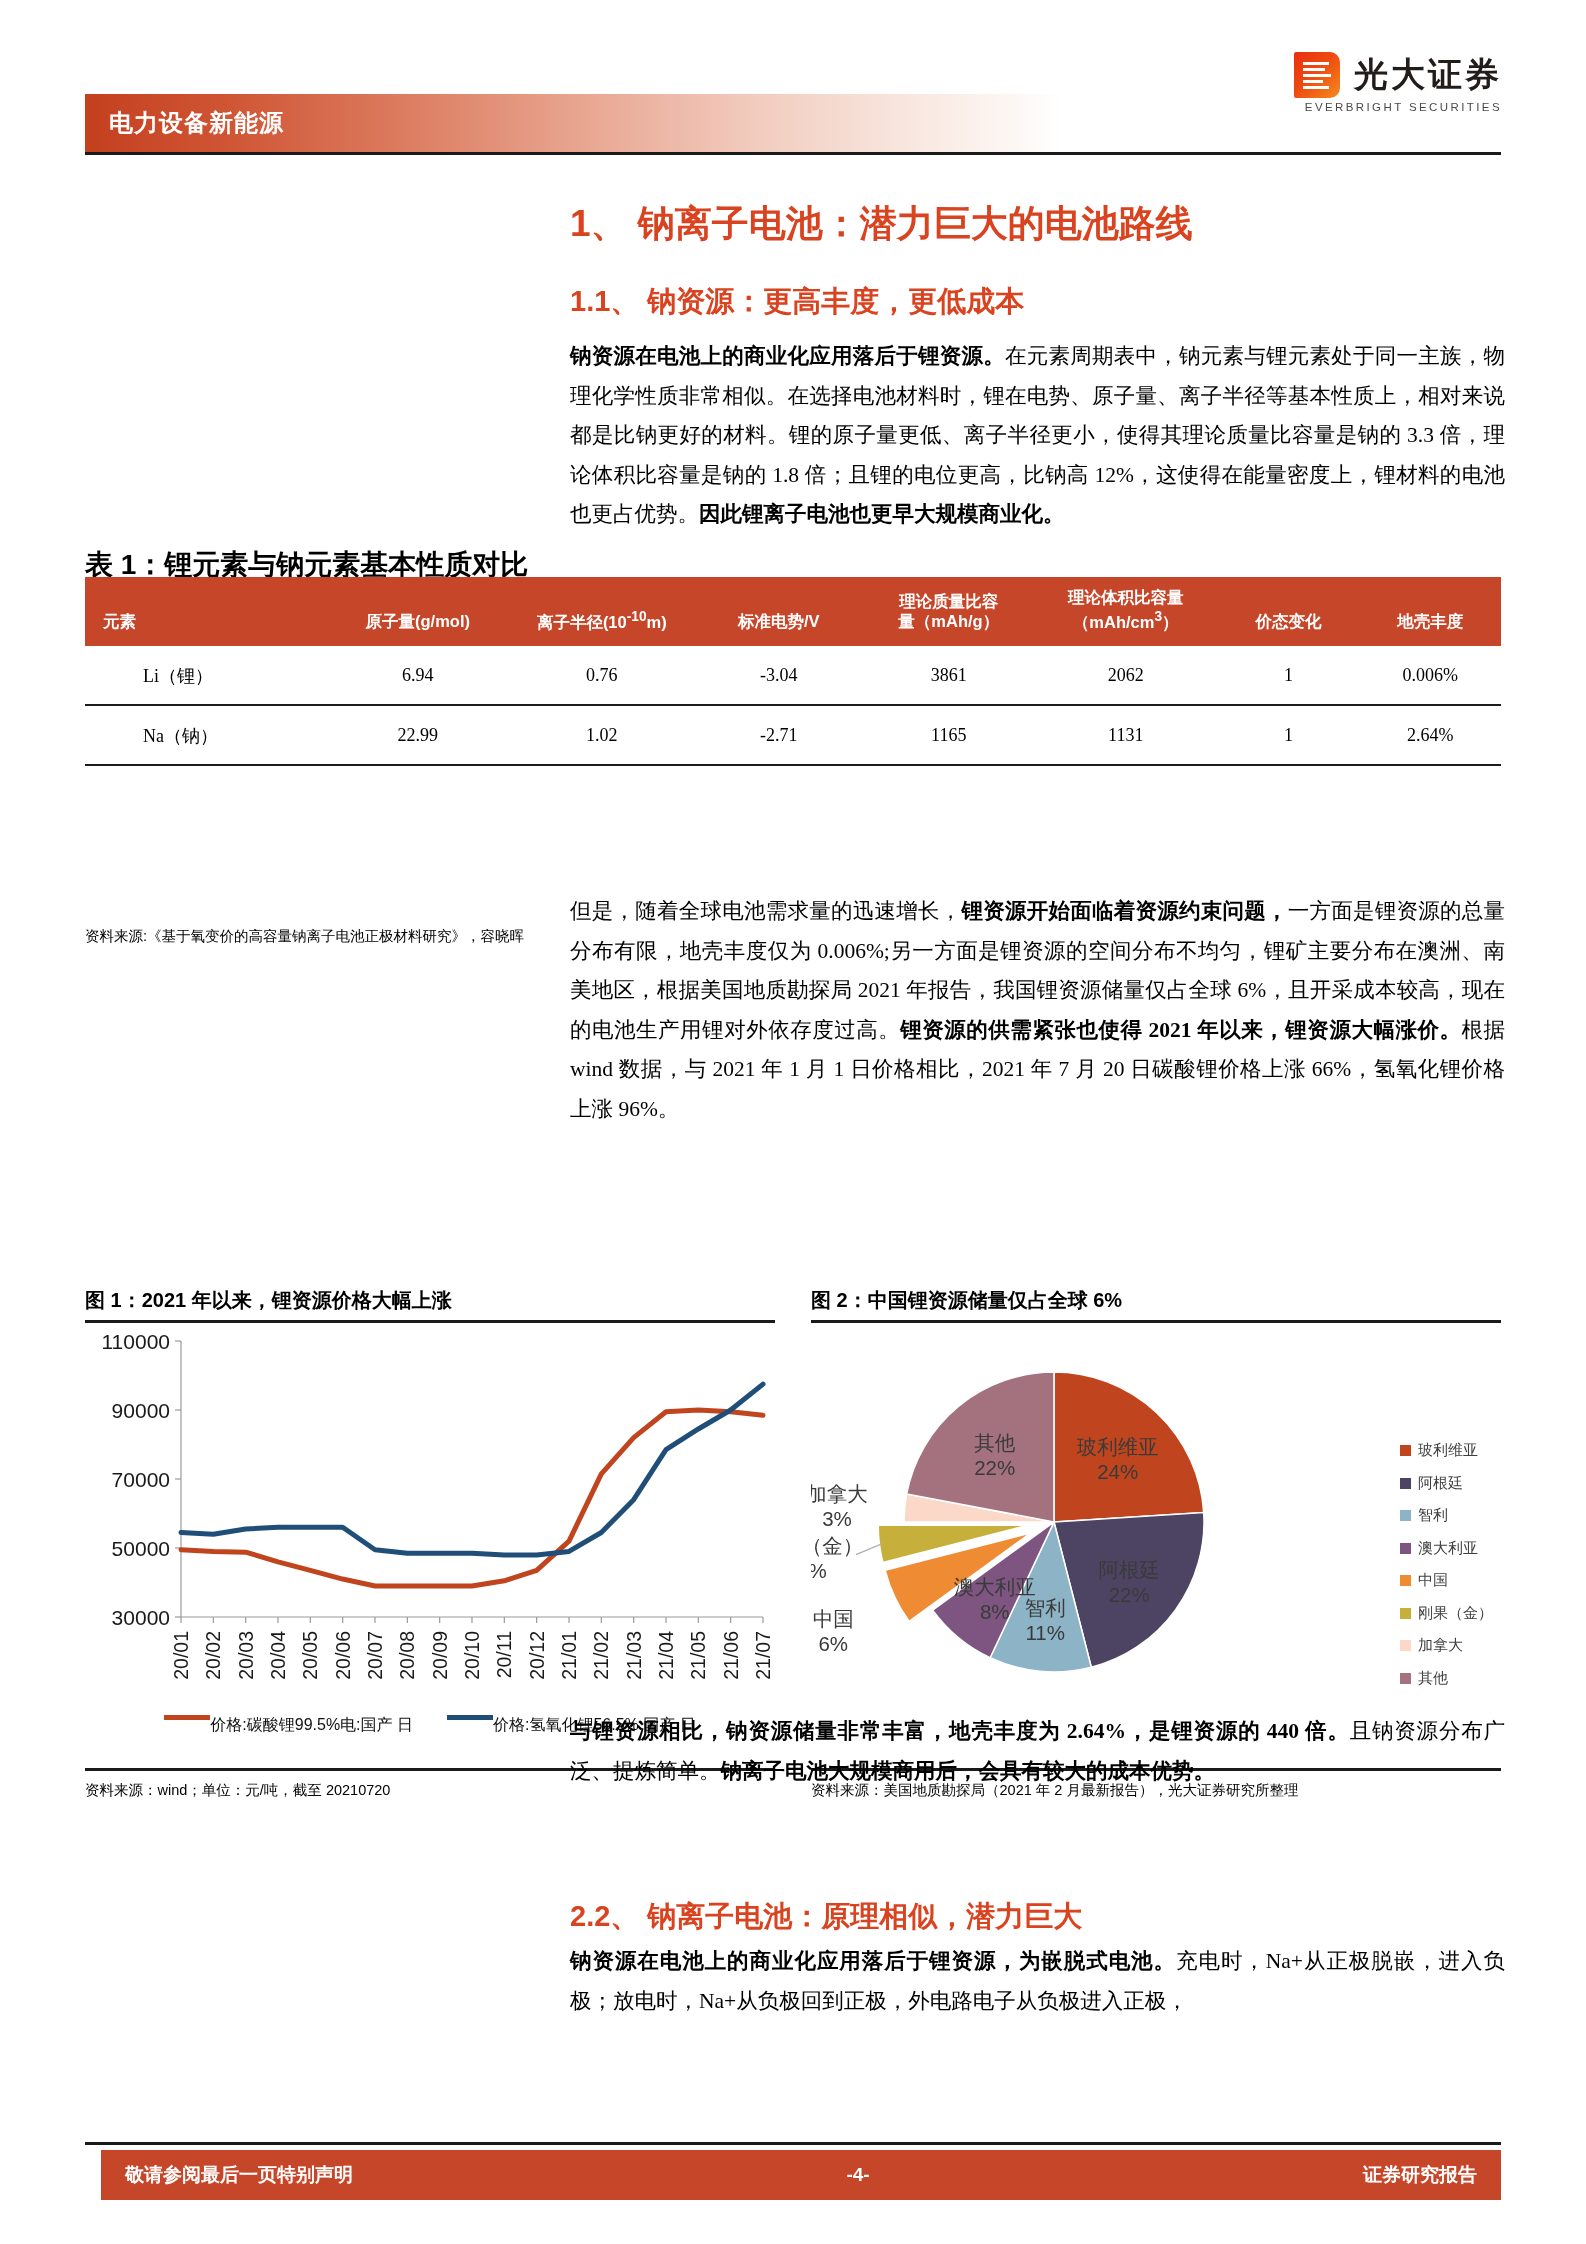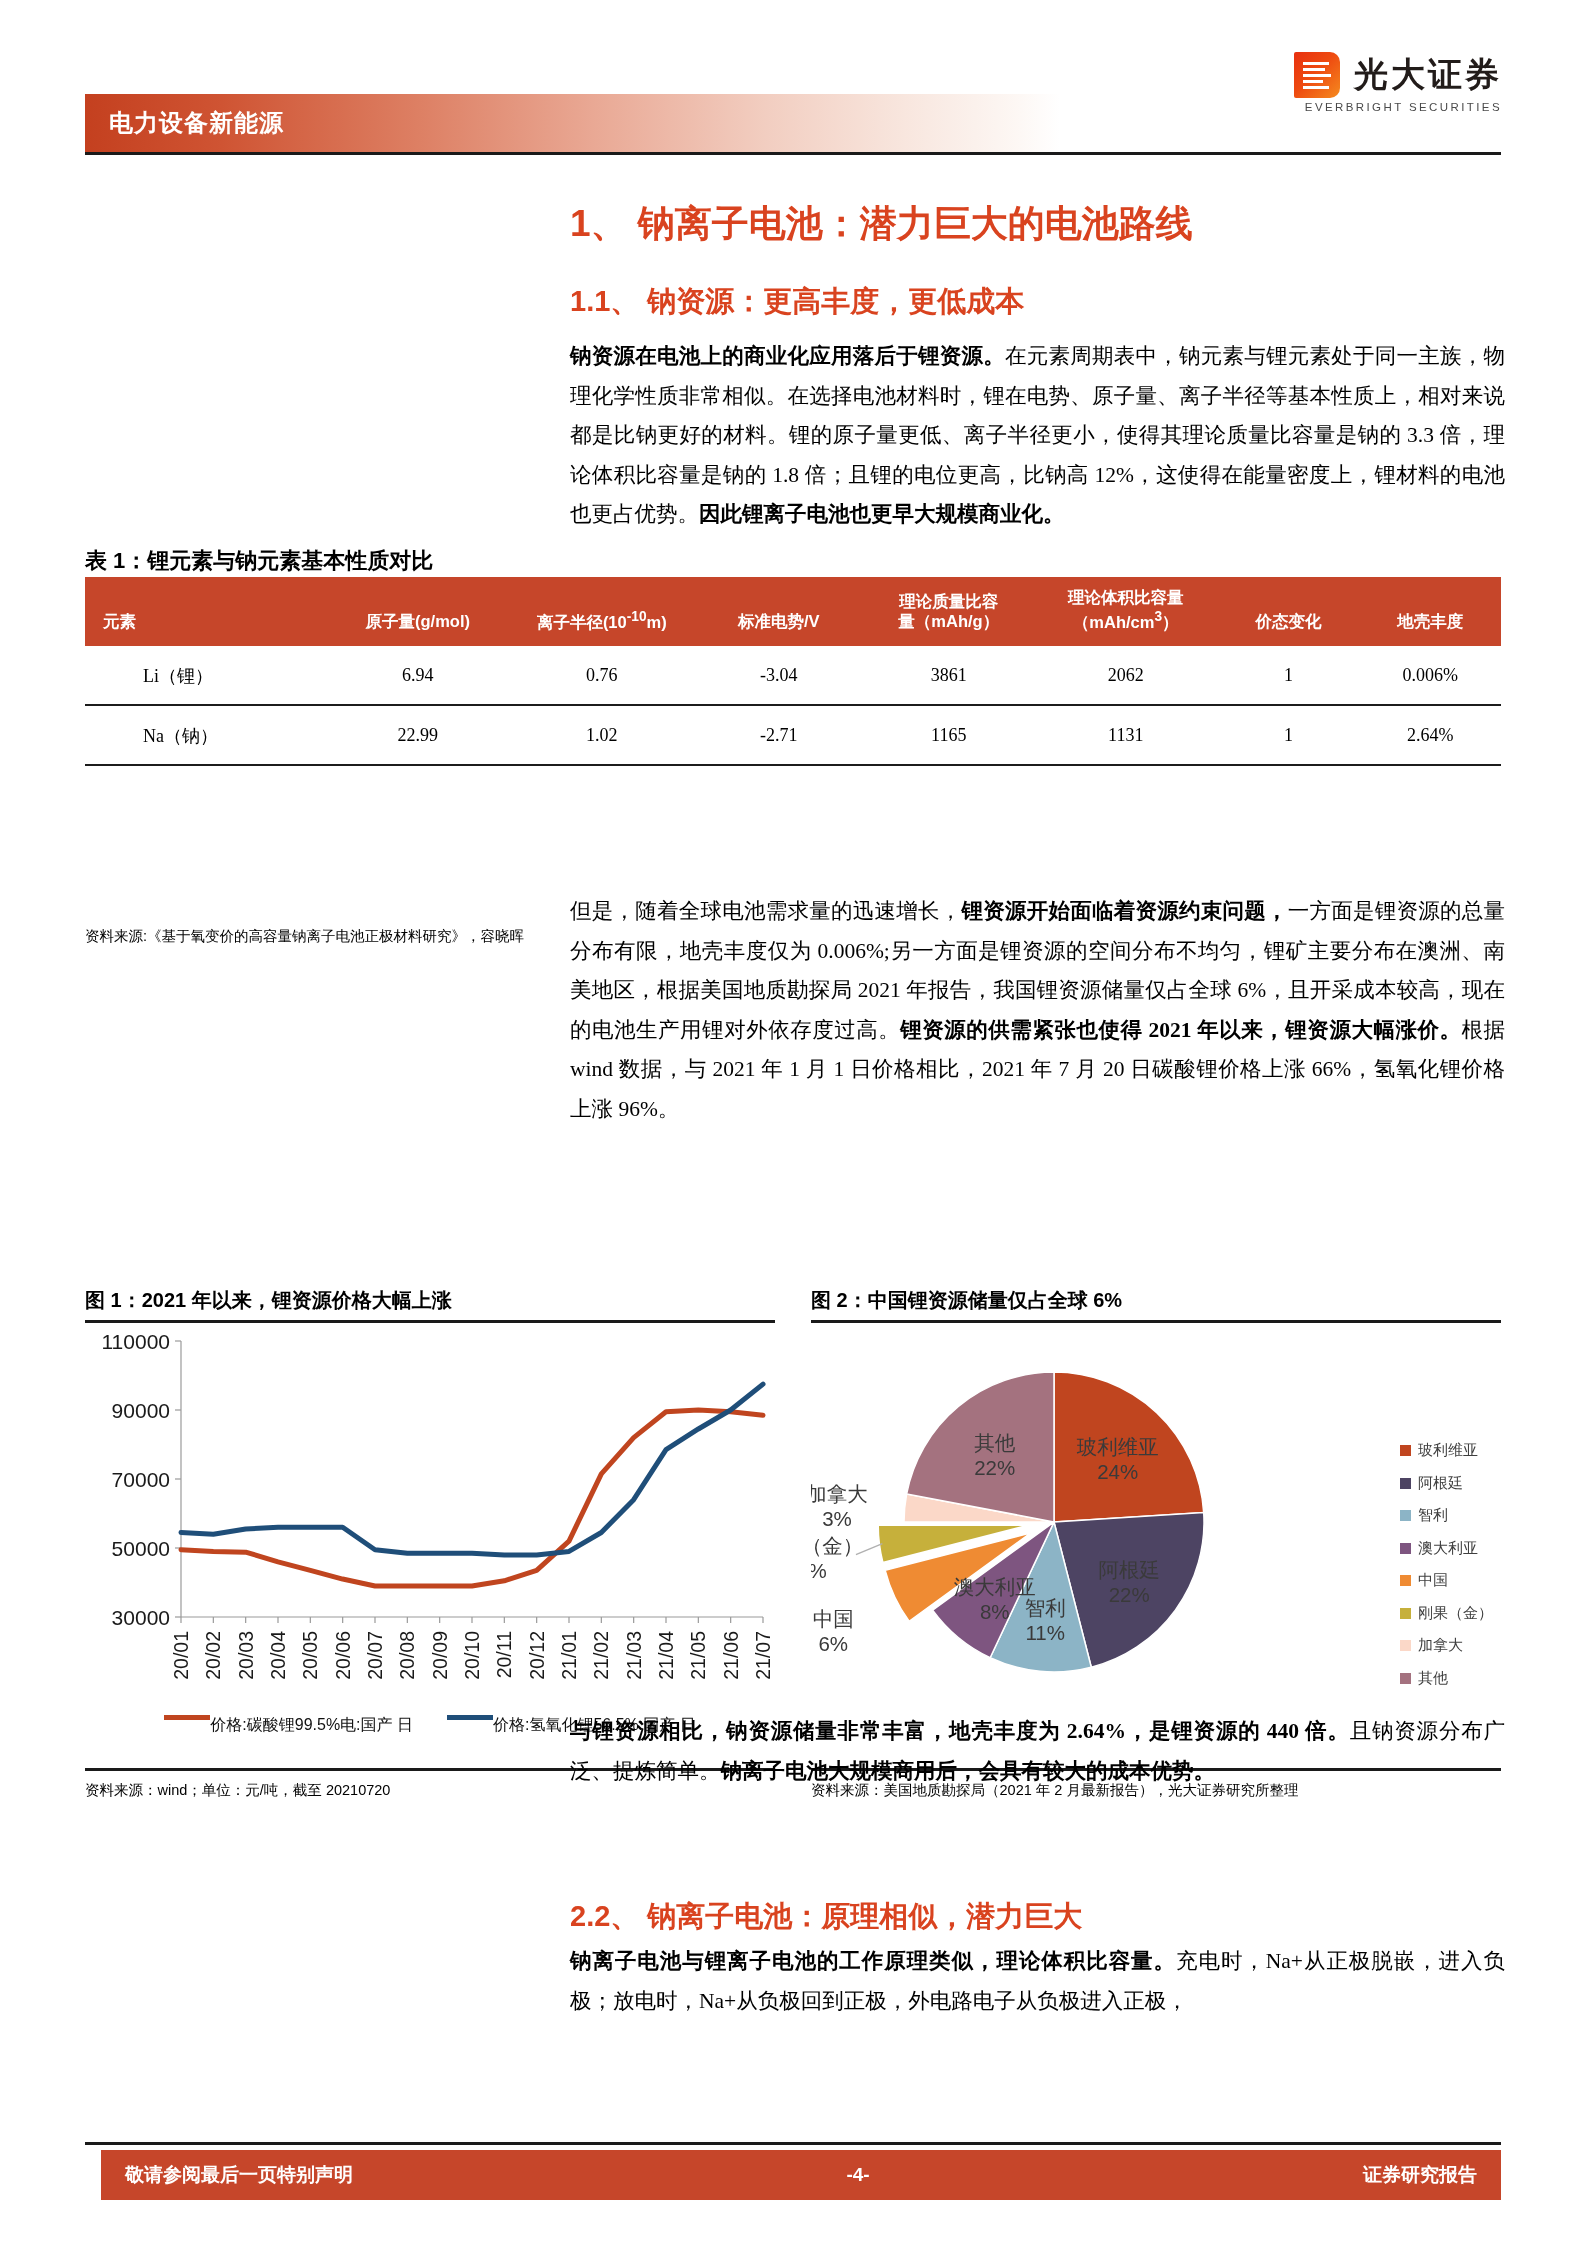--- a/index.html
+++ b/index.html
@@ -73,21 +73,21 @@
   }
   .p1 { top: 185px; }
   .p2 { top: 740px; }
   .p3 { top: 1560px; }
   .p4 { top: 1790px; }
   b.bd { font-weight: bold; }
 
   
   .tbl-title {
     position: absolute; left: 85px; top: 394px;
-    font-size: 22px; font-weight: bold; color: #000;
+    font-size: 28px; font-weight: bold; color: #000;
     font-family: "Liberation Sans", "DejaVu Sans", sans-serif;
   }
   table.data {
     position: absolute; left: 85px; top: 425px; width: 1416px;
     border-collapse: collapse; table-layout: fixed;
   }
   table.data thead th {
     background: #c6462a; color: #ffffff; font-size: 16.5px; font-weight: bold;
     font-family: "Liberation Sans", "DejaVu Sans", sans-serif;
     padding: 10px 4px 14px; vertical-align: bottom; text-align: center;
@@ -389,21 +389,21 @@
     <div class="fig-src">资料来源：美国地质勘探局（2021 年 2 月最新报告），光大证券研究所整理</div>
   </div>
 
   <p class="body p3">
     <b class="bd">与锂资源相比，钠资源储量非常丰富，地壳丰度为 2.64%，是锂资源的 440 倍。</b><span>且钠资源分布广泛、提炼简单。</span><b class="bd">钠离子电池大规模商用后，会具有较大的成本优势。</b>
   </p>
 
   <h2 class="h2" style="top:1745px">2.2、 钠离子电池：原理相似，潜力巨大</h2>
 
   <p class="body p4">
-    <b class="bd">钠离子电池与锂离子电池的工作原理类似，理论体积比容量。</b><span>充电时，Na+从正极脱嵌，进入负极；放电时，Na+从负极回到正极，外电路电子从负极进入正极，</span>
+    <b class="bd">钠资源在电池上的商业化应用落后于锂资源，为嵌脱式电池。</b><span>充电时，Na+从正极脱嵌，进入负极；放电时，Na+从负极回到正极，外电路电子从负极进入正极，</span>
   </p>
 </div>
 
 <div class="footer">
   <div class="footer-rule"></div>
   <div class="footer-bar">
     <span>敬请参阅最后一页特别声明</span>
     <span class="pg">-4-</span>
     <span>证券研究报告</span>
   </div>

